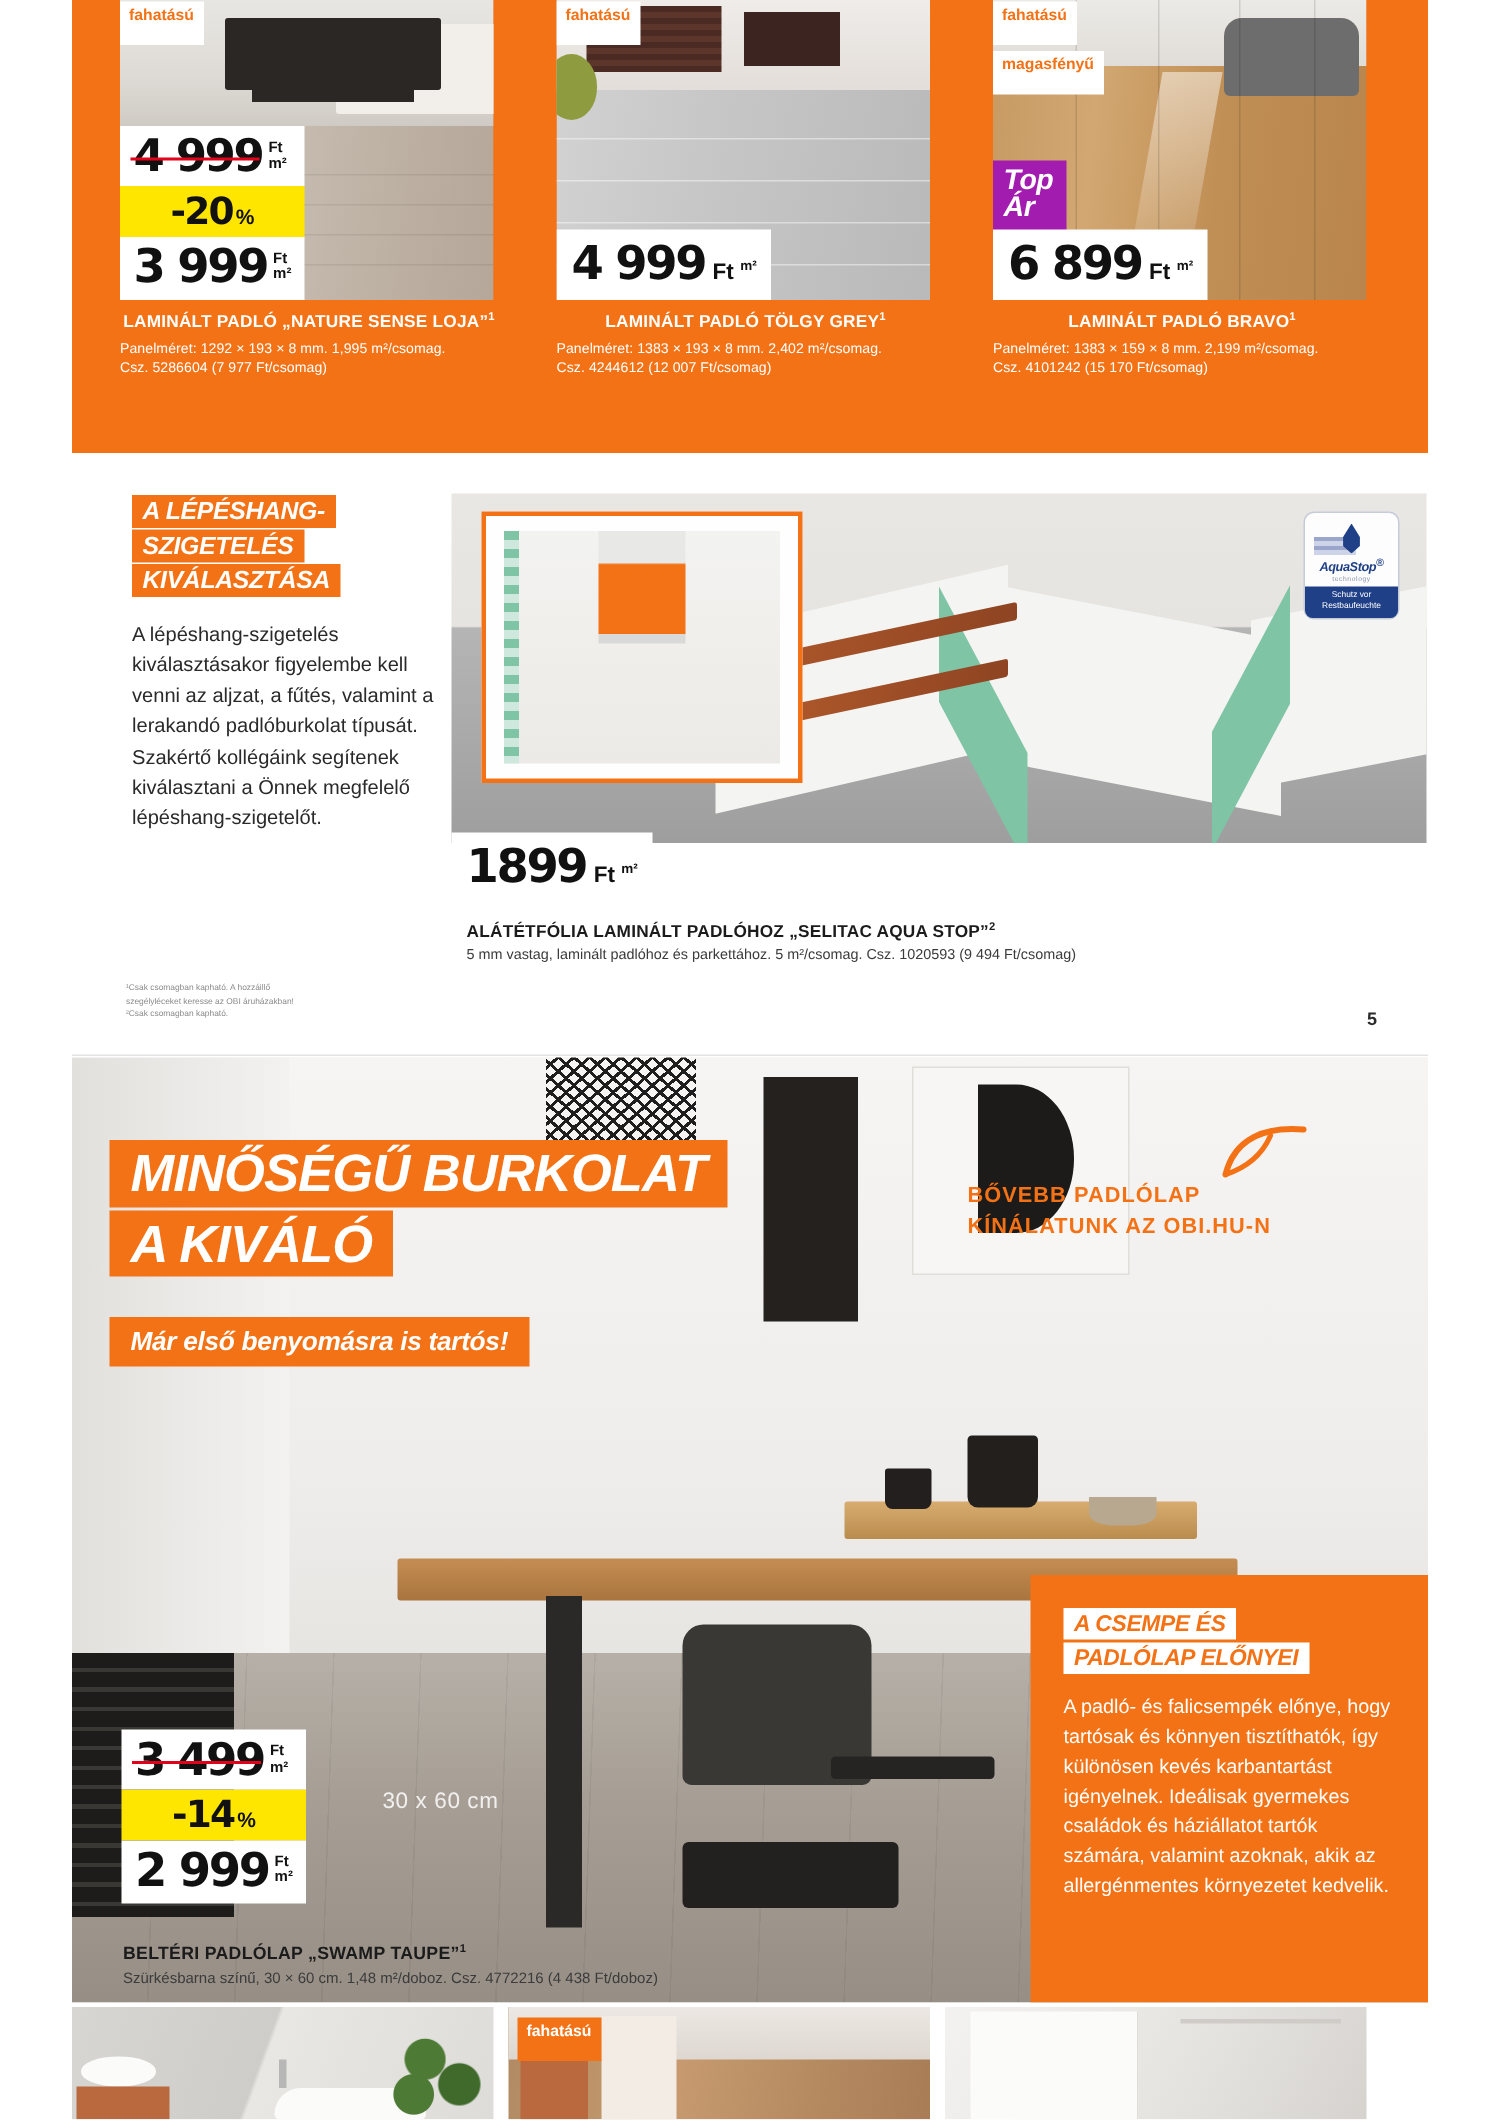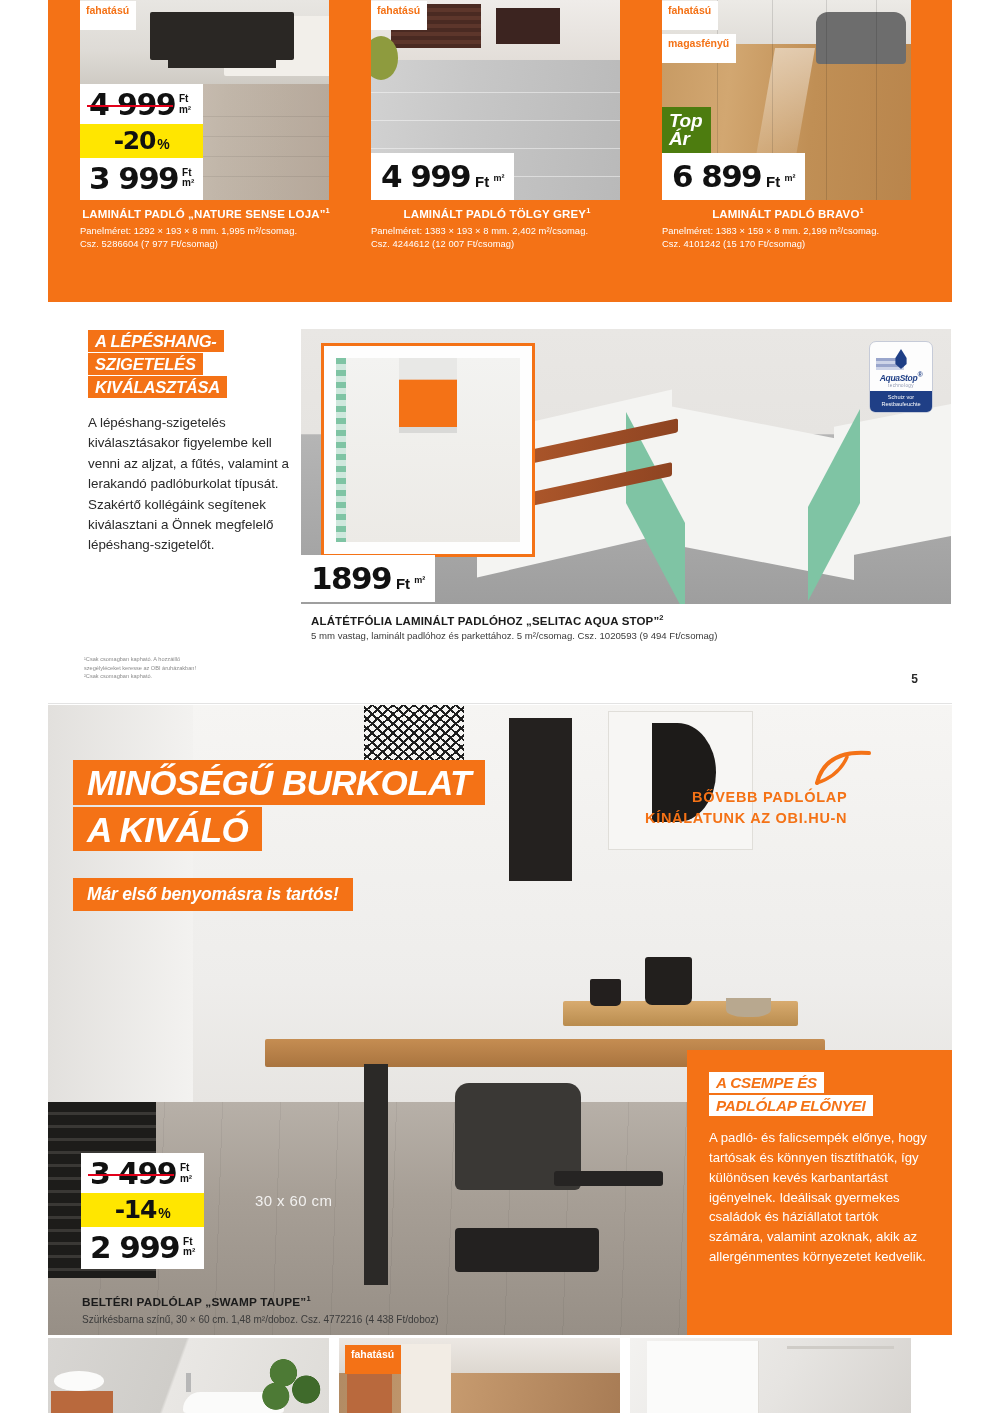--- a/index.html
+++ b/index.html
@@ -55,21 +55,21 @@
   .ph3 .pl { position:absolute; top:0; bottom:0; width:1px; background:rgba(0,0,0,.12); }
 
   
   .tag-wrap { position:absolute; left:0; top:0; z-index:6; }
   .tag { display:inline-block; background:#ffffff; color:#f47216;
     font-size:10.5px; font-weight:700; padding:3px 7px 14px 6px; margin-bottom:3px; }
   .tag.orange-bg { background:#f47216; color:#fff; }
 
   
   .topar { position:absolute; left:0; bottom:46px; z-index:7;
-    background:#4d7c0f; color:#fff; font-weight:800; font-style:italic;
+    background:#a21caf; color:#fff; font-weight:800; font-style:italic;
     font-size:19px; line-height:0.94; padding:5px 9px 6px 7px; letter-spacing:-.3px; }
 
   
   .pricebox { position:absolute; left:0; z-index:8; }
   .pb-old { background:#fff; display:flex; align-items:center; padding:3px 9px 2px 9px;
     position:relative; }
   .pb-old .num { font-size:30px; font-weight:800; color:#111; letter-spacing:-1.6px;
     font-family:"DejaVu Sans", sans-serif; }
   .pb-old .strike { position:absolute; left:7px; right:30px; top:52%; height:2.4px;
     background:#e2001a; }
@@ -100,21 +100,21 @@
 
   
   .mid { position:absolute; left:48px; top:325px; width:904px; height:330px; }
   .mid-head { position:absolute; left:40px; top:5px; width:215px; }
   .mid-head .hl { display:block; background:#f47216; color:#fff;
     font-size:16.5px; font-weight:800; font-style:italic; line-height:1.04;
     padding:3px 7px 2px 7px; margin-bottom:1px; width:fit-content; letter-spacing:-.2px; }
   .mid-body { position:absolute; left:40px; top:88px; width:210px;
     font-size:13.4px; line-height:1.52; color:#2a2a2a; }
 
-  .mid-photo { position:absolute; left:253px; top:4px; width:650px; height:275px;
+  .mid-photo { position:absolute; left:253px; top:4px; width:650px; height:233px;
     overflow:hidden;
     background:linear-gradient(180deg,#e9e7e4 0%,#e6e4e1 38%,#b5b5b5 38.5%,#9e9e9e 100%); }
   .mid-photo .fold { position:absolute; background:#f4f4f2; }
   .f1 { left:27%; top:30%; width:30%; height:52%;
     transform:skewY(-13deg);
     background:linear-gradient(100deg,#fbfbfa,#e8e8e6); }
   .f2 { left:55%; top:34%; width:30%; height:50%; transform:skewY(11deg);
     background:linear-gradient(100deg,#f6f6f4,#dedede); }
   .f3 { left:82%; top:31%; width:20%; height:48%; transform:skewY(-11deg);
     background:linear-gradient(100deg,#fbfbfa,#e9e9e7); }
@@ -206,21 +206,21 @@
     background:repeating-linear-gradient(180deg,#1d1c1a 0 10px,#3a3835 10px 13px); }
 
   .hero-h1 { position:absolute; left:25px; top:55px; }
   .hero-h1 .l { display:block; background:#f47216; color:#fff; font-weight:800;
     font-style:italic; font-size:35px; line-height:1.02; padding:5px 14px 4px 14px;
     width:fit-content; letter-spacing:-.6px; margin-bottom:2px; }
   .hero-sub { position:absolute; left:25px; top:173px; background:#f47216; color:#fff;
     font-weight:800; font-style:italic; font-size:17.5px; padding:6px 14px 6px 14px;
     letter-spacing:-.2px; }
   .hero-url { position:absolute; left:597px; top:82px; color:#f47216;
-    font-size:14.5px; font-weight:600; line-height:1.42; letter-spacing:.7px;text-align:right; }
+    font-size:14.5px; font-weight:600; line-height:1.42; letter-spacing:.7px; }
   .swoosh { position:absolute; left:765px; top:44px; width:60px; height:40px; }
 
   .hero-box { position:absolute; right:0; top:345px; width:265px; height:285px;
     background:#f47216; color:#fff; padding:22px 18px 0 22px; }
   .hero-box .hl { display:block; background:#fff; color:#f47216; font-weight:800;
     font-style:italic; font-size:15.2px; line-height:1.06; padding:3px 7px 2px 7px;
     width:fit-content; margin-bottom:2px; letter-spacing:-.2px; }
   .hero-box .bd { margin-top:12px; font-size:13.2px; line-height:1.5; }
 
   .hero-price { position:absolute; left:33px; top:448px; z-index:9; }

